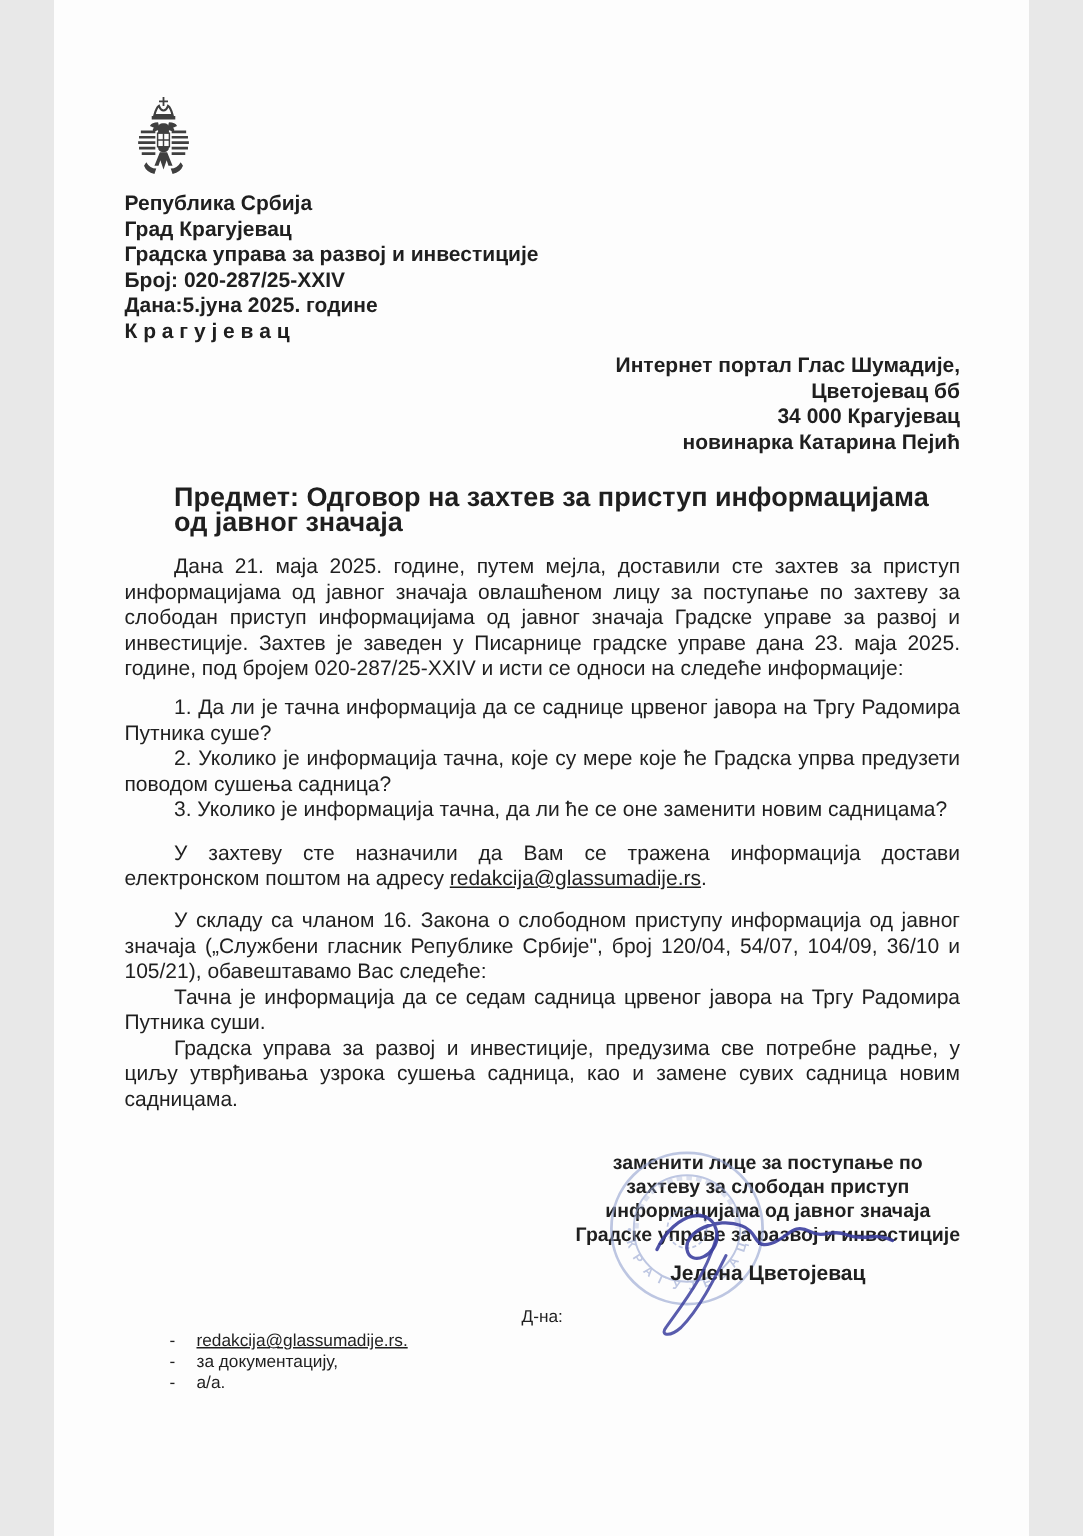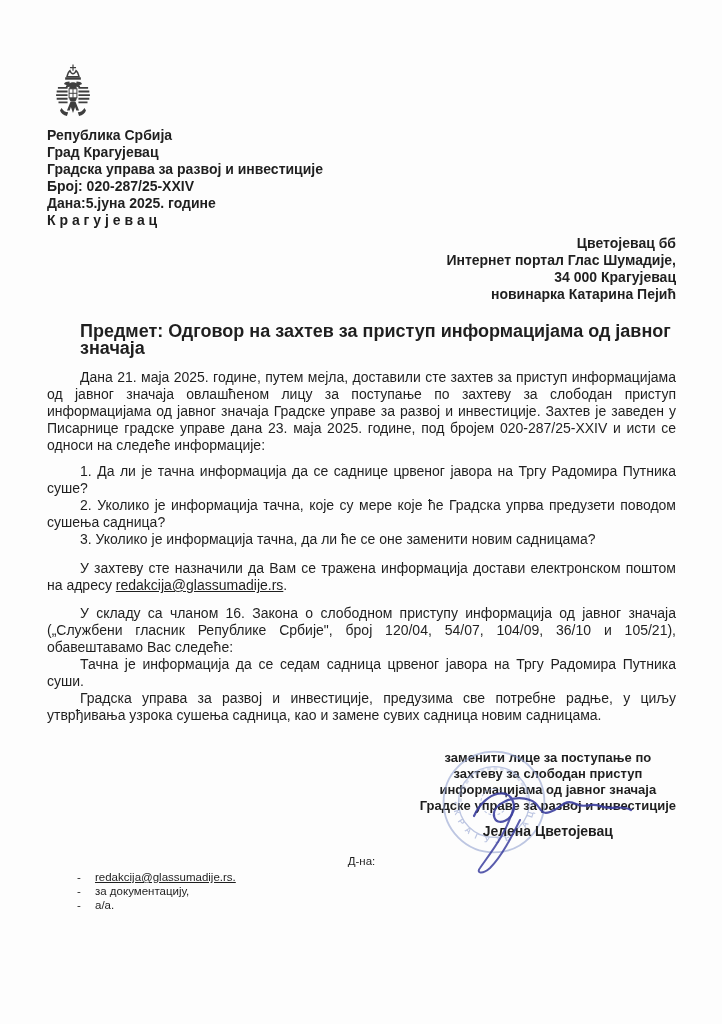--- a/index.html
+++ b/index.html
@@ -1,19 +1,19 @@
 <!DOCTYPE html>
 <html><head>
 <meta charset="utf-8">
 <style>
   * { margin:0; padding:0; box-sizing:border-box; }
   html,body { background:#e8e8e8; }
   .page {
     position:relative;
-    width:722px; height:1024px;
+    width:650px; height:1024px;
     margin:0 auto;
     background:#fdfdfd;
     font-family:"Liberation Sans", sans-serif;
     color:#1f1f1f;
     padding:64px 46px 0 47px;
     overflow:hidden;
   }
   
   .coat { display:block; margin-bottom:5px; margin-left:6px; }
   .hdr-line { font-weight:bold; font-size:14px; line-height:17px; white-space:nowrap; }
@@ -85,22 +85,22 @@
   <div>
     <div class="hdr-line">Република Србија</div>
     <div class="hdr-line">Град Крагујевац</div>
     <div class="hdr-line">Градска управа за развој и инвестиције</div>
     <div class="hdr-line">Број: 020-287/25-XXIV</div>
     <div class="hdr-line">Дана:5.јуна 2025. године</div>
     <div class="hdr-line">К р а г у ј е в а ц</div>
   </div>
 
   <div class="recipient">
+    <div>Интернет портал Глас Шумадије,</div>
     <div>Цветојевац бб</div>
-    <div>Интернет портал Глас Шумадије,</div>
     <div>34 000 Крагујевац</div>
     <div>новинарка Катарина Пејић</div>
   </div>
 
   <div class="subject">Предмет: Одговор на захтев за приступ информацијама од јавног значаја</div>
 
   <p class="para">Дана 21. маја 2025. године, путем мејла, доставили сте захтев за приступ информацијама од јавног значаја овлашћеном лицу за поступање по захтеву за слободан приступ информацијама од јавног значаја Градске управе за развој и инвестиције. Захтев је заведен у Писарнице градске управе дана 23. маја 2025. године, под бројем 020-287/25-XXIV и исти се односи на следеће информације:</p>
 
   <div class="qlist">
     <p class="q">1. Да ли је тачна информација да се саднице црвеног јавора на Тргу Радомира Путника суше?</p>

